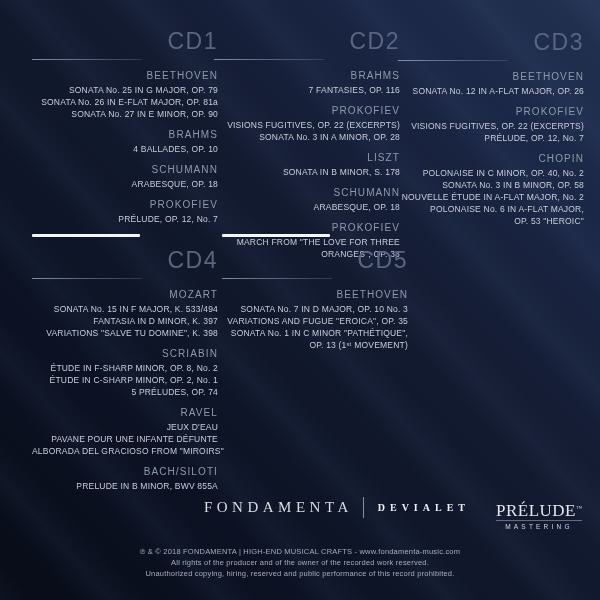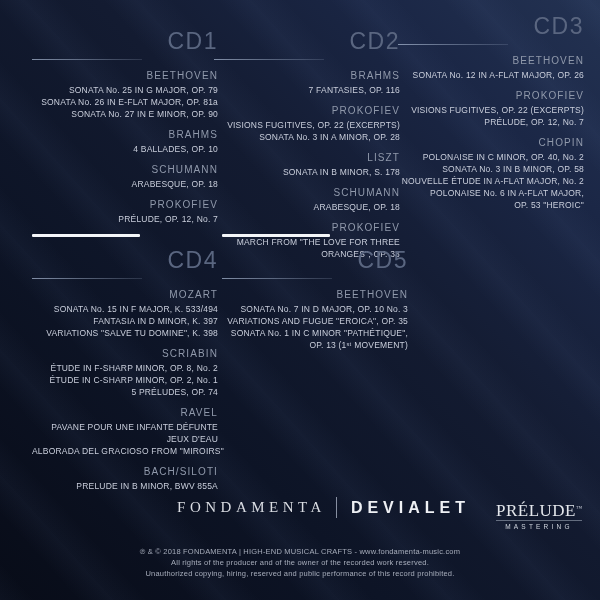--- a/index.html
+++ b/index.html
@@ -11,21 +11,21 @@
     background:
       repeating-linear-gradient(48deg,
         rgba(140,170,230,0.045) 0px, rgba(140,170,230,0.0) 26px,
         rgba(140,170,230,0.0) 58px, rgba(140,170,230,0.05) 84px),
       linear-gradient(to top right,
         #080c18 0%, #0d1426 32%, #131b31 58%, #1b2746 82%, #233252 100%);
   }
   .cd-col{position:absolute;width:186px;text-align:right;}
   .col-1{left:32px;top:30px;}
   .col-2{left:214px;top:30px;}
-  .col-3{left:398px;top:15px;}
+  .col-3{left:398px;top:31px;}
   .col-4{left:32px;top:234px;}
   .col-5{left:214px;top:234px;margin-left:8px;}
   .top-bar{width:108px;height:3px;background:#f4f6f9;border-radius:1px;margin-bottom:12px;}
   .cd-title{
     font-size:23px;line-height:22px;letter-spacing:1.5px;
     color:#5a6680;font-weight:400;
   }
   .cd-rule{
     width:110px;height:1px;margin-top:7px;margin-bottom:10px;
     background:linear-gradient(to right, rgba(165,180,205,0.75), rgba(165,180,205,0.18));
@@ -42,21 +42,21 @@
   .brand-row{
     position:absolute;left:0;top:497px;width:470px;
     display:flex;align-items:center;justify-content:flex-end;
   }
   .fondamenta{
     font-family:"Liberation Serif","DejaVu Serif",serif;
     font-size:15px;letter-spacing:4.5px;color:#d9dce2;white-space:nowrap;
   }
   .brand-divider{width:1px;height:21px;background:rgba(156,165,182,0.85);margin:0 14px 0 10px;}
   .devialet{
-    font-size:16px;font-weight:bold;letter-spacing:5px;color:#eef0f4;white-space:nowrap;
+    font-size:10px;font-weight:bold;letter-spacing:5px;color:#eef0f4;white-space:nowrap;font-family:Liberation Serif, serif;
   }
   .phoenix{position:absolute;left:496px;top:501px;text-align:center;}
   .phoenix-name{
     font-family:"Liberation Serif","DejaVu Serif",serif;
     font-size:17px;line-height:15px;letter-spacing:0.5px;color:#e4e7ec;white-space:nowrap;
   }
   .phoenix-tm{font-size:6px;vertical-align:6px;letter-spacing:0;color:#c5cad4;}
   .phoenix-sub{
     margin-top:2px;padding-top:2px;
     border-top:1px solid rgba(200,210,225,0.45);
@@ -163,22 +163,22 @@
           <div class="track">VARIATIONS "SALVE TU DOMINE", K. 398</div>
         </div>
         <div class="group">
           <div class="composer">SCRIABIN</div>
           <div class="track">ÉTUDE IN F-SHARP MINOR, OP. 8, No. 2</div>
           <div class="track">ÉTUDE IN C-SHARP MINOR, OP. 2, No. 1</div>
           <div class="track">5 PRÉLUDES, OP. 74</div>
         </div>
         <div class="group">
           <div class="composer">RAVEL</div>
+          <div class="track">JEUX D'EAU</div>
           <div class="track">PAVANE POUR UNE INFANTE DÉFUNTE</div>
-          <div class="track">JEUX D'EAU</div>
           <div class="track">ALBORADA DEL GRACIOSO FROM "MIROIRS"</div>
         </div>
         <div class="group">
           <div class="composer">BACH/SILOTI</div>
           <div class="track">PRELUDE IN B MINOR, BWV 855A</div>
         </div>
       </div>
   </div>
 
   <div class="cd-col col-5">

